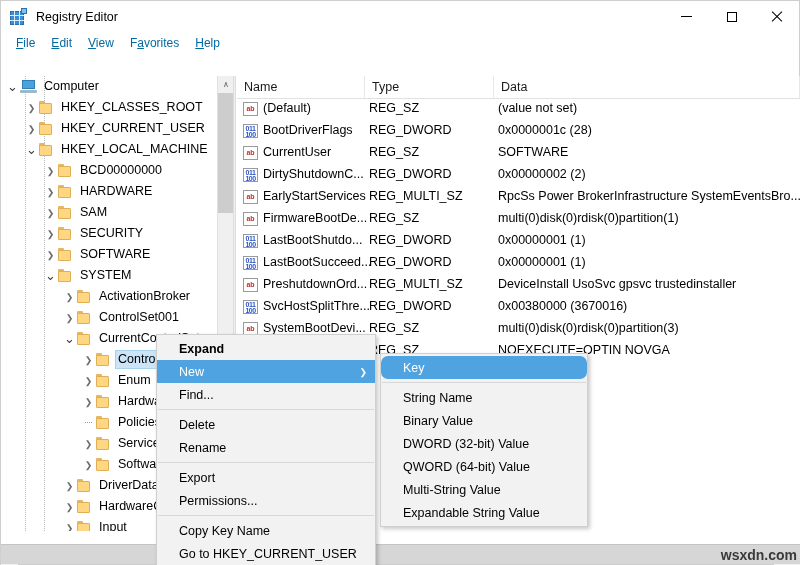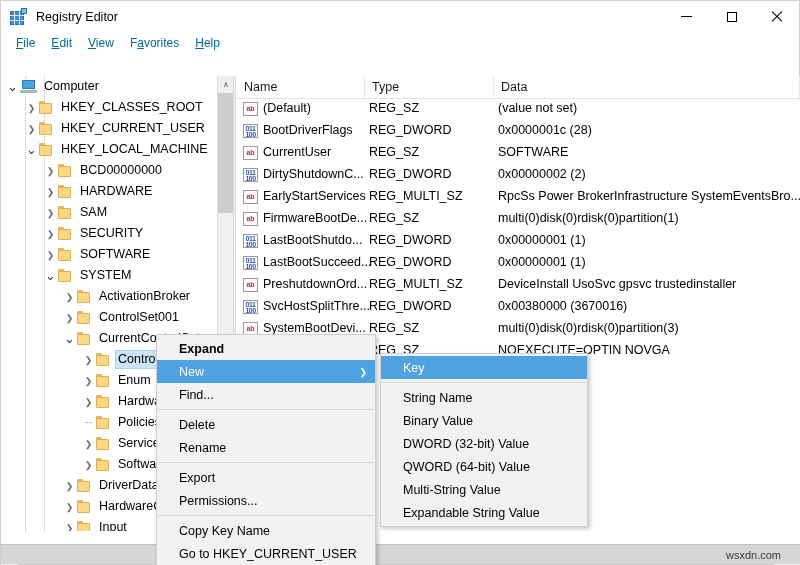--- a/index.html
+++ b/index.html
@@ -319,34 +319,35 @@
     box-sizing: border-box;
     z-index: 60;
   }
   .subitem {
     height: 23px;
     display: flex; align-items: center;
     font-size: 12.5px; color: #000;
     padding-left: 22px; padding-right: 30px;
     white-space: nowrap;
   }
-  .subitem.hl { background: #4ea3e0; color: #ffffff; }
+  .subitem.hl { background: #4ea3e0; color: #ffffff; border-radius: 7px; }
 
   
   .statusbar {
     position: absolute; left: 0; bottom: 0;
     width: 800px; height: 20px;
     background: #d6d6d6;
     border-top: 1px solid #c4c4c4;
     box-sizing: border-box;
     display: flex; align-items: center; justify-content: flex-end;
   }
   .watermark {
-    font-size: 11px; color: #3a3a3a;
-    padding-right: 20px;
+    font-size: 14px; color: #3a3a3a;
+    padding-right: 4px;
+    font-weight: bold;
   }
 </style>
 </head>
 <body>
 
 <div id="app">
 
   <div class="titlebar">
     <div class="reg-icon">
       <div class="base"></div>

